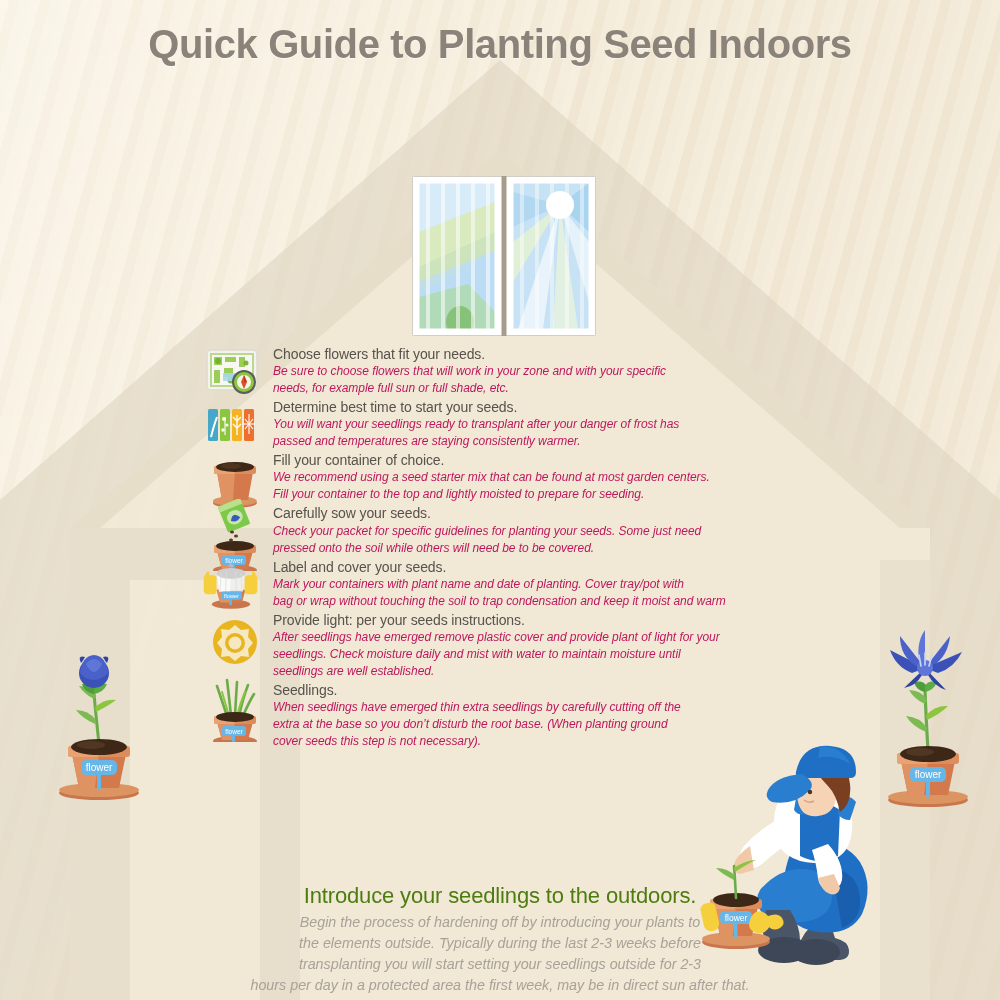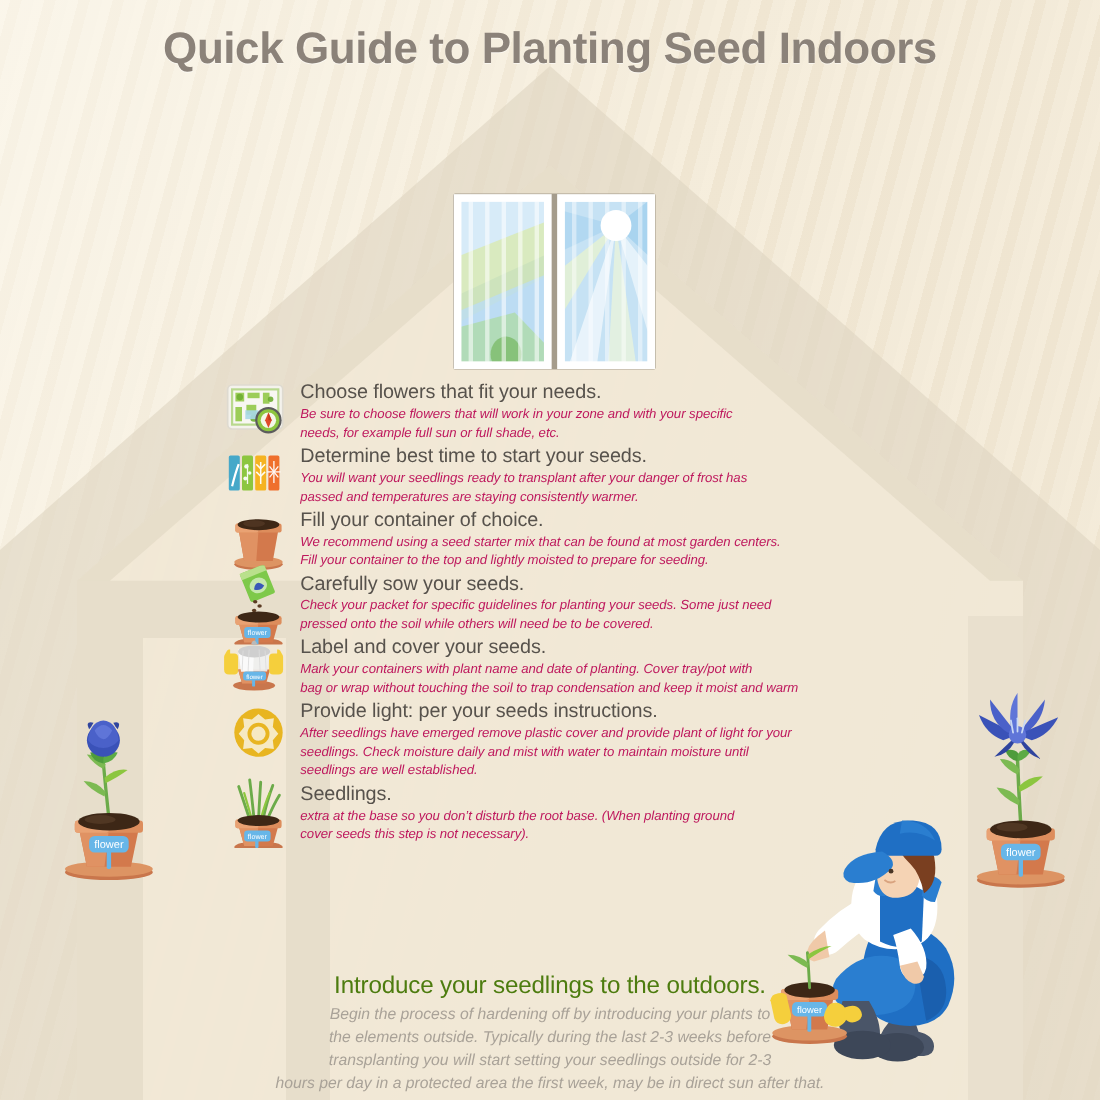--- a/index.html
+++ b/index.html
@@ -82,21 +82,21 @@
     padding-left: 68px;
     margin-bottom: 2px;
   }
   .step-icon {
     position: absolute;
     left: 0;
     top: 0;
     width: 60px;
   }
   .step-head {
-    font-size: 18px;
+    font-size: 14px;
     color: #57524c;
     line-height: 1.22;
     letter-spacing: -0.1px;
     white-space: nowrap;
   }
   .step-body {
     font-size: 12px;
     font-style: italic;
     color: #be185d;
     line-height: 1.42;
@@ -386,20 +386,21 @@
         <path d="M12 52 L30 52 L28 70 L17 70 Z" fill="#e09263"></path>
         <rect x="9" y="46" width="42" height="8" rx="2" fill="#dd8d5c"></rect>
         <rect x="9" y="46" width="21" height="8" rx="2" fill="#e9a273"></rect>
         <ellipse cx="30" cy="47" rx="19" ry="5" fill="#3d2716"></ellipse>
         <rect x="27" y="60" width="3" height="12" rx="1.2" fill="#67b6e8"></rect>
         <rect x="17" y="56" width="24" height="10" rx="3" fill="#67b6e8"></rect>
         <text x="29" y="63.5" font-family="Liberation Sans, sans-serif" font-size="6.5" fill="#ffffff" text-anchor="middle">flower</text>
       </svg>
       <div class="step-head">Seedlings.</div>
       <div class="step-body">
+        <div>When seedlings have emerged thin extra seedlings by carefully cutting off the</div>
         <div>extra at the base so you don’t disturb the root base. (When planting ground</div>
         <div>cover seeds this step is not necessary).</div>
       </div>
     </div>
 
   </div>
 
   <div class="outro">
     <div class="outro-head">Introduce your seedlings to the outdoors.</div>
     <div class="outro-body">

